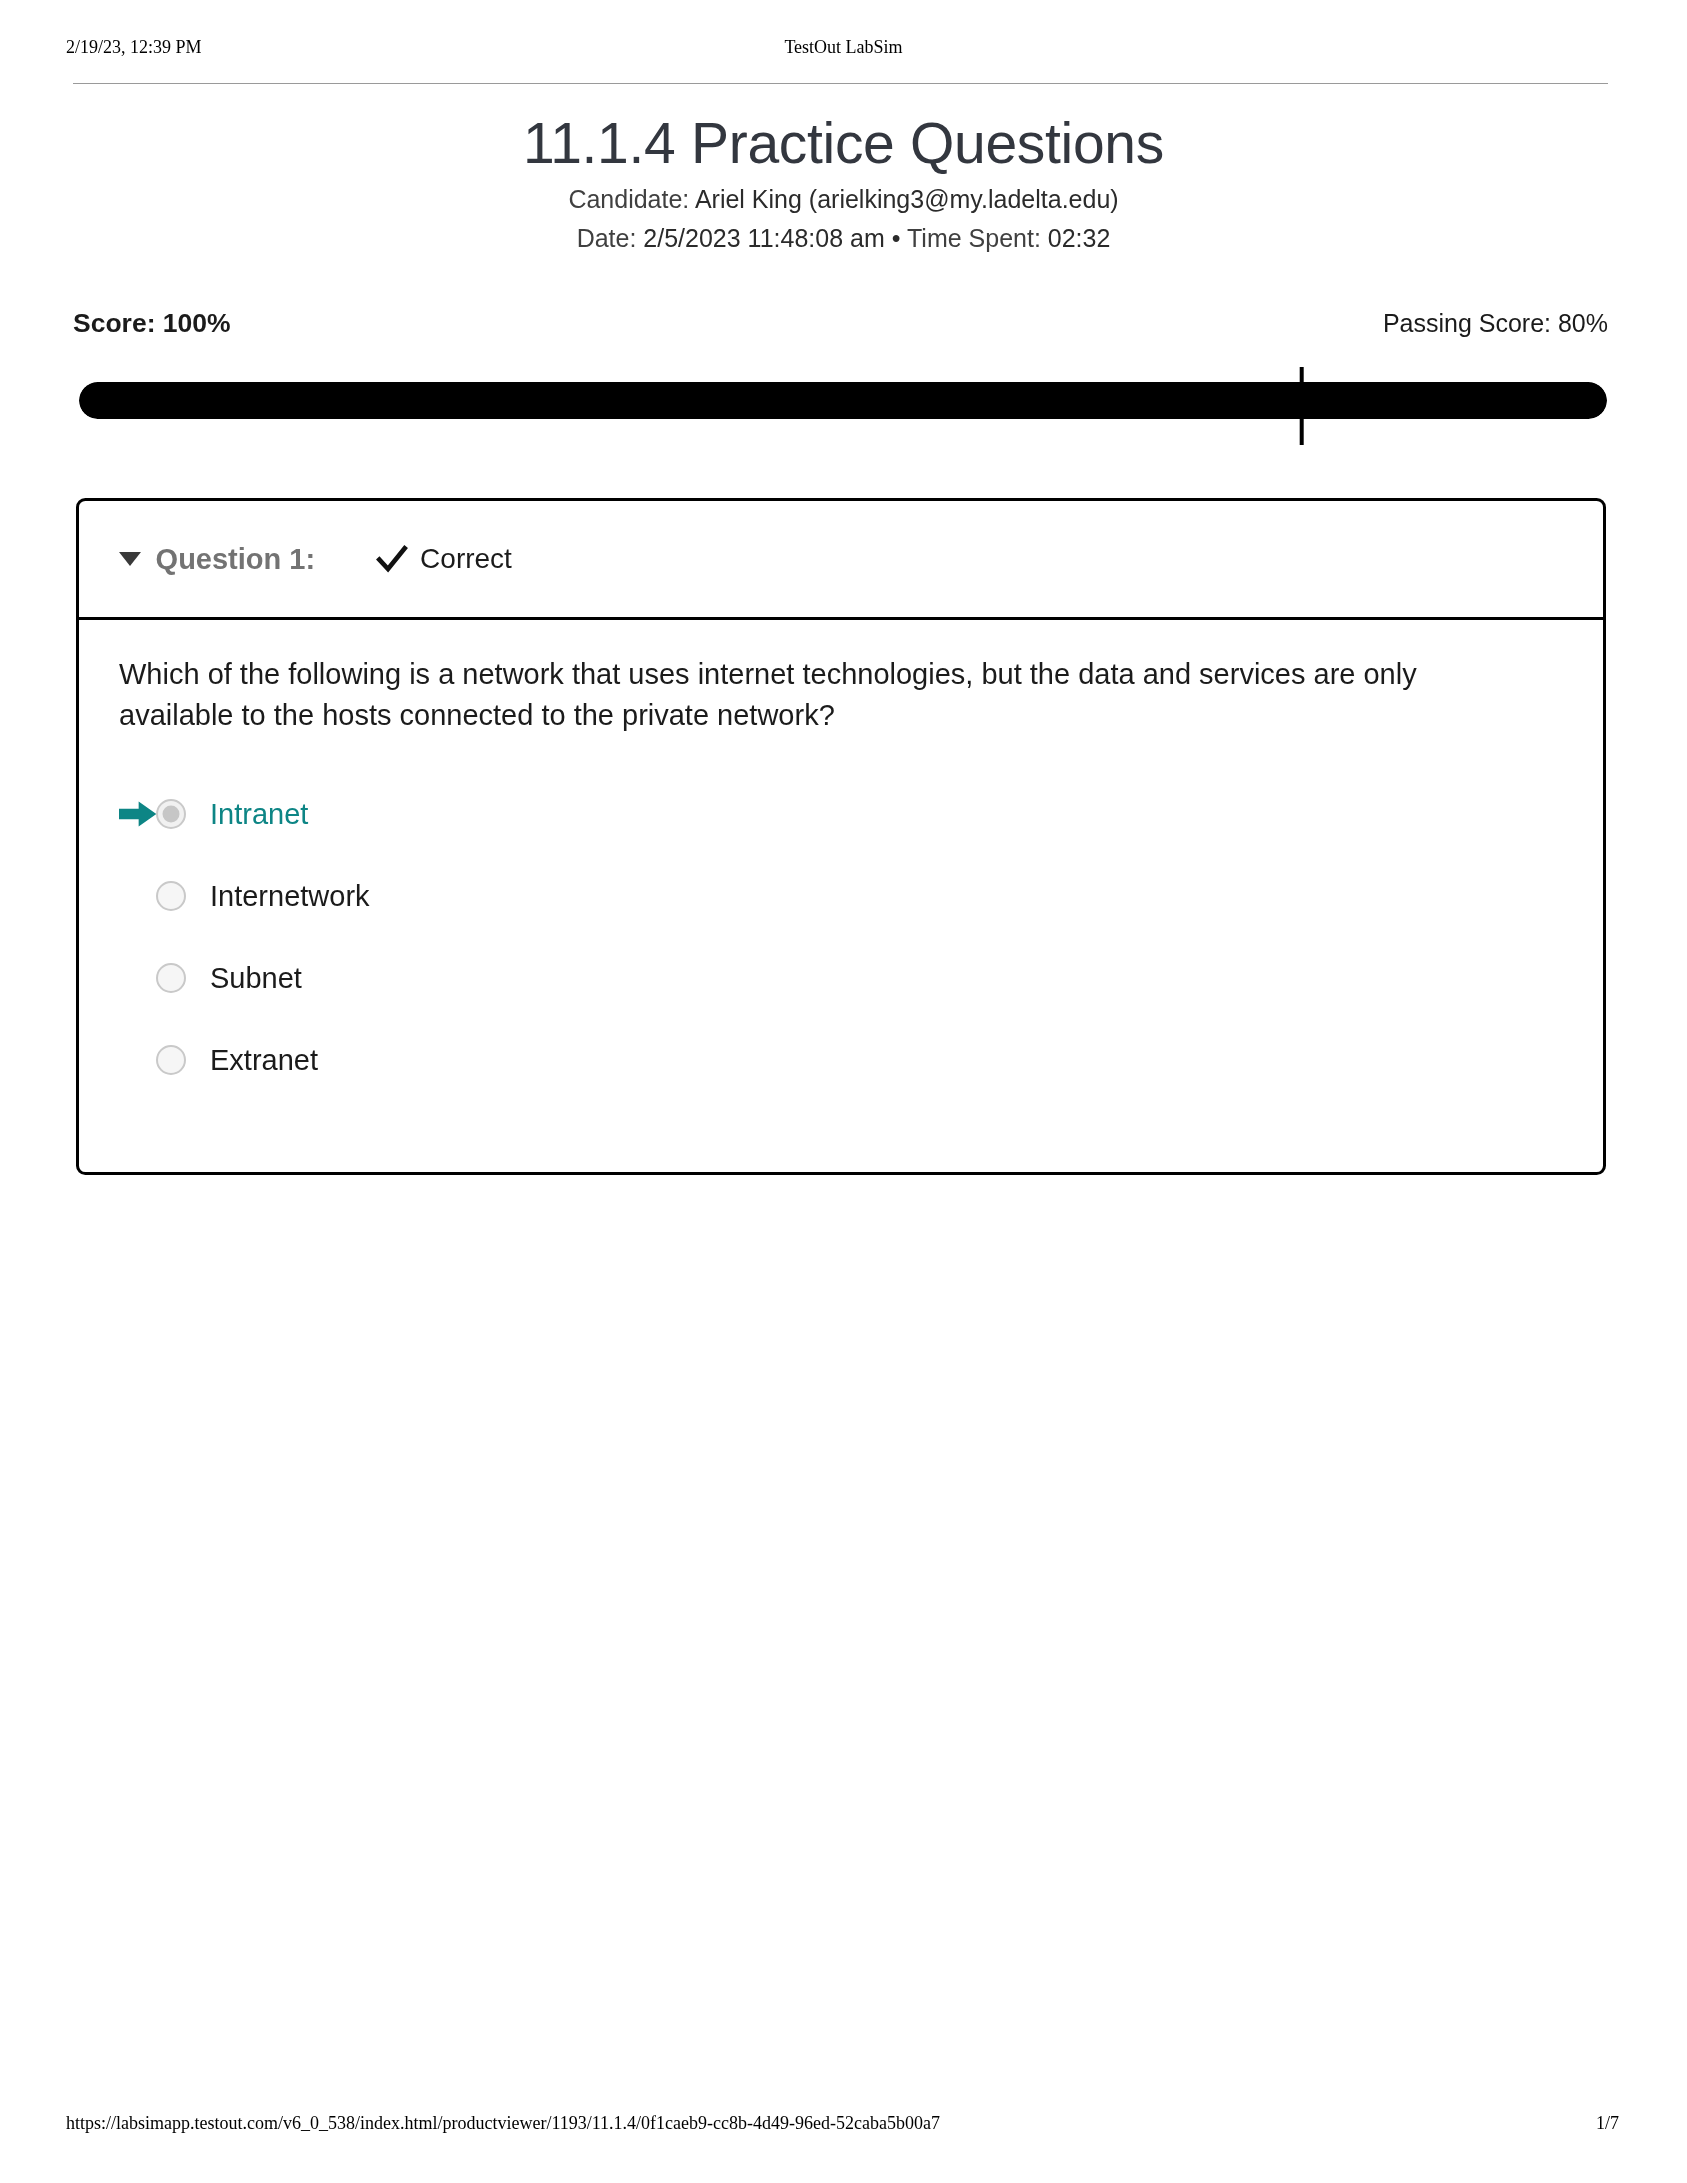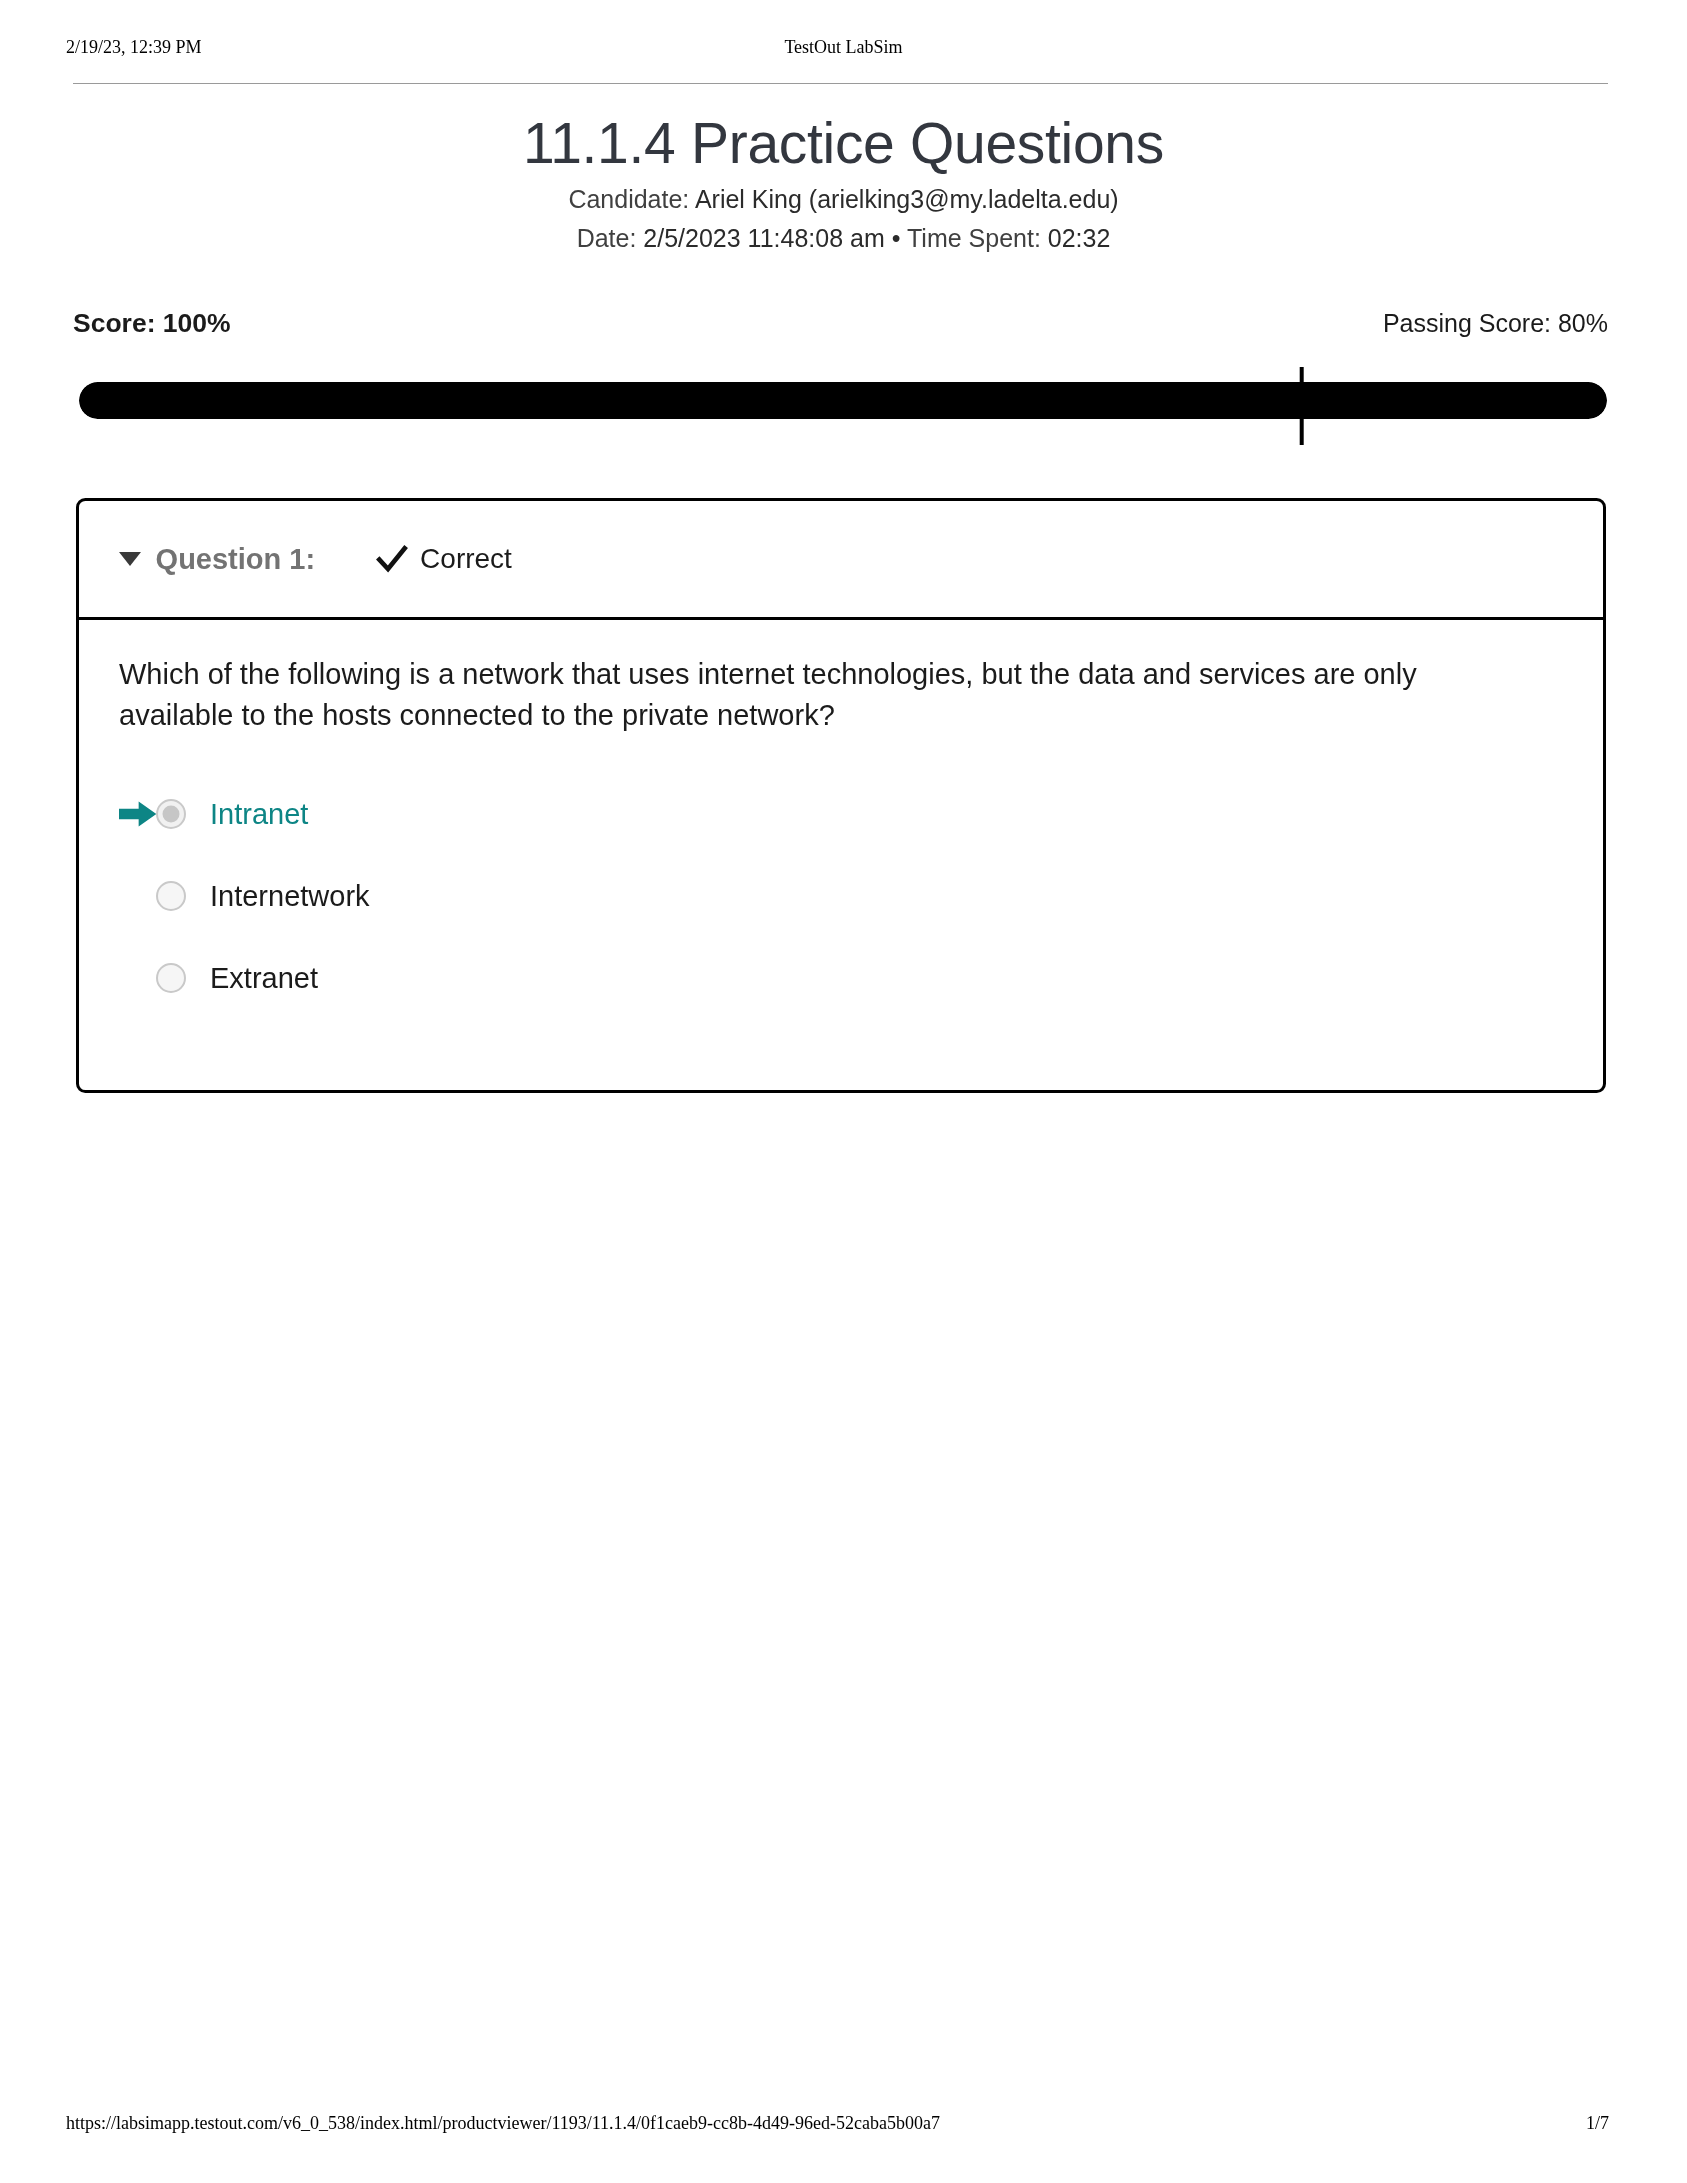--- a/index.html
+++ b/index.html
@@ -221,21 +221,21 @@
     top: 2114px;
     left: 0;
     width: 1687px;
     height: 29px;
     font-family: "Liberation Serif", serif;
     font-size: 18px;
     color: #000;
     line-height: 1;
   }
   .print-footer .pf-left { position: absolute; left: 66px; top: 0; }
-  .print-footer .pf-right { position: absolute; right: 78px; top: 0; }
+  .print-footer .pf-right { position: absolute; right: 68px; top: 0; }
 </style>
 </head>
 <body>
 
 <div class="print-header">
   <span class="ph-left">2/19/23, 12:39 PM</span>
   <span class="ph-center">TestOut LabSim</span>
 </div>
 <div class="header-rule"></div>
 
@@ -292,20 +292,24 @@
           </span>
           <span class="radio checked"></span>
           <span class="option-label">Intranet</span>
         </li>
         <li class="option">
           <span class="radio"></span>
           <span class="option-label">Internetwork</span>
         </li>
         <li class="option">
           <span class="radio"></span>
+          <span class="option-label">Subnet</span>
+        </li>
+        <li class="option">
+          <span class="radio"></span>
           <span class="option-label">Extranet</span>
         </li>
       </ul>
   </div>
 
 </div>
 
 <div class="print-footer">
   <span class="pf-left">https://labsimapp.testout.com/v6_0_538/index.html/productviewer/1193/11.1.4/0f1caeb9-cc8b-4d49-96ed-52caba5b00a7</span>
   <span class="pf-right">1/7</span>

